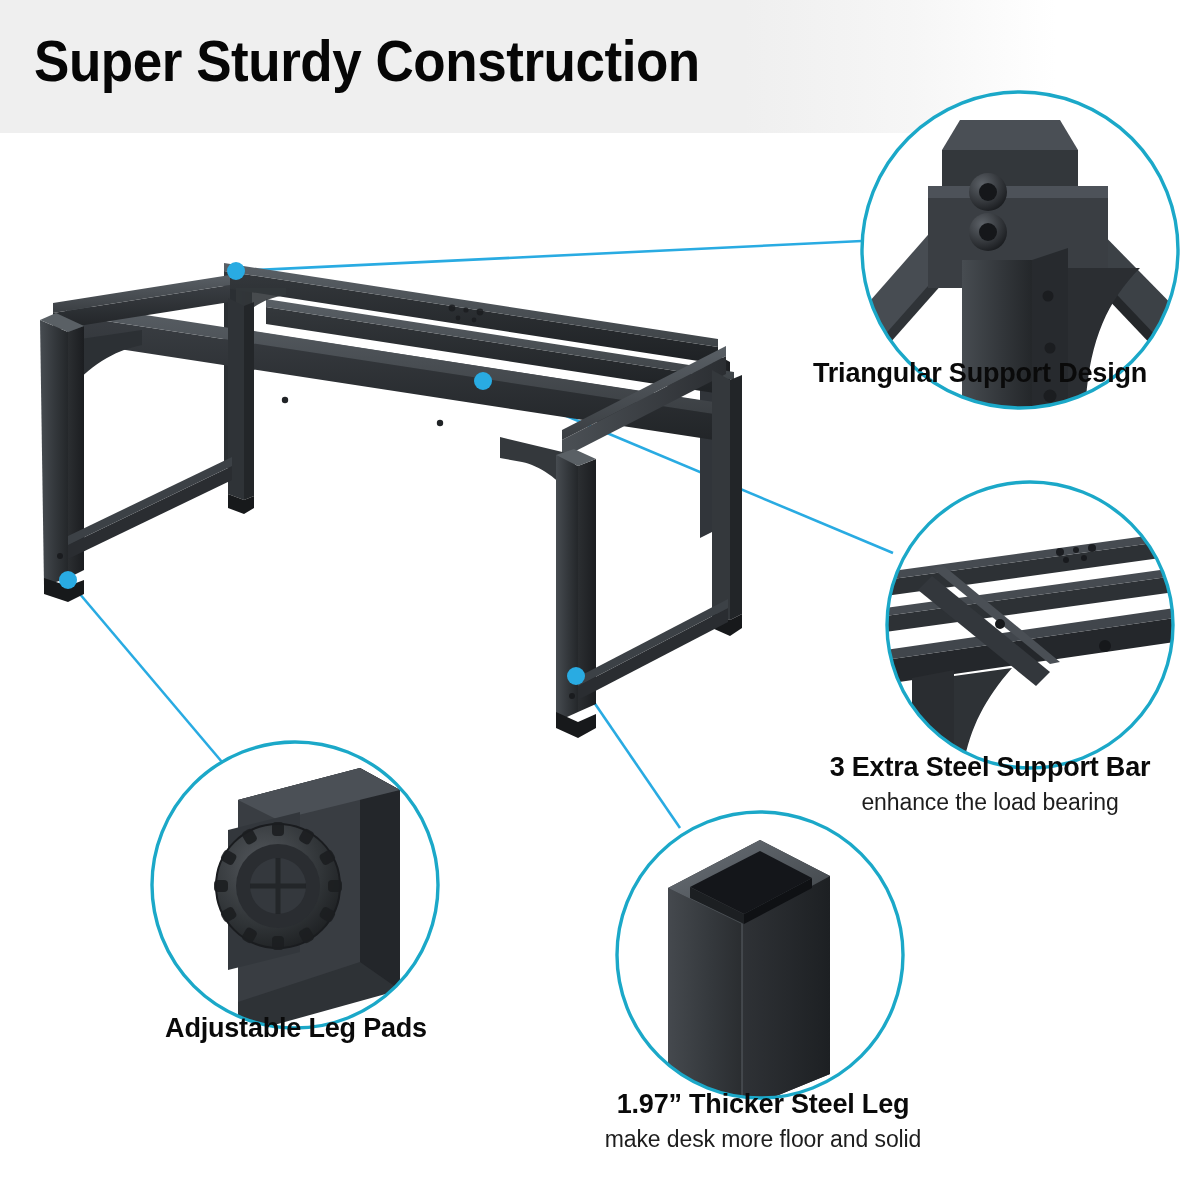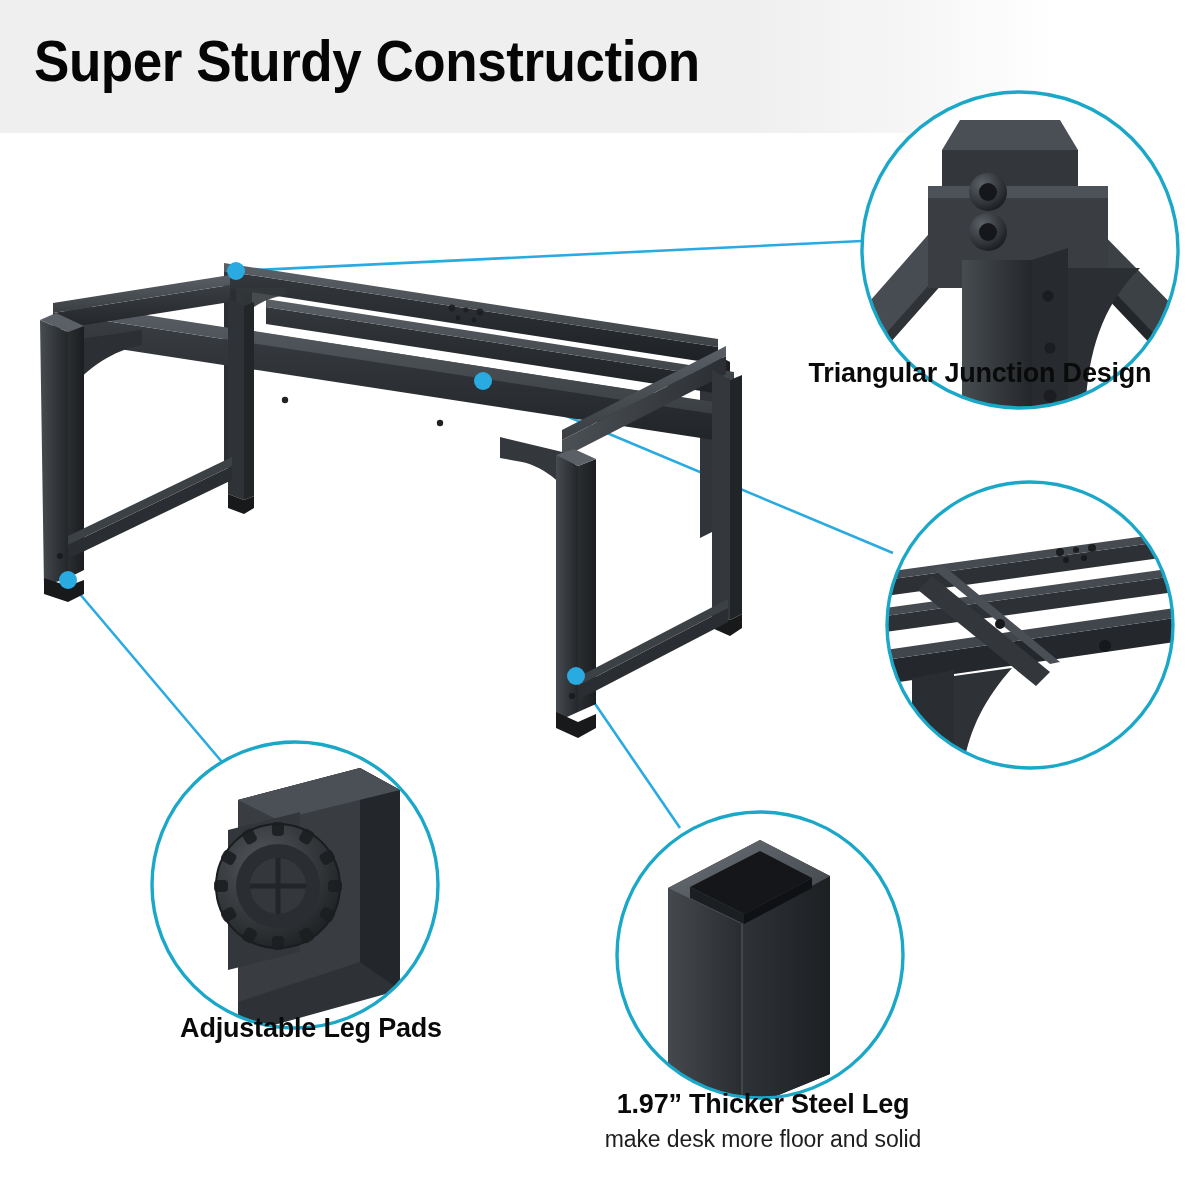--- a/index.html
+++ b/index.html
@@ -64,21 +64,21 @@
     font-weight: normal;
     font-size: 23px;
     color: #1d1d1d;
     letter-spacing: -0.1px;
     line-height: 1.3;
     margin-top: 4px;
   }
 
   #caption-junction   { left: 770px; top: 358px; width: 420px; }
   #caption-support    { left: 790px; top: 752px; width: 400px; }
-  #caption-legpads    { left: 71px;  top: 1013px; width: 480px; }
+  #caption-legpads    { left: 56px;  top: 1013px; width: 480px; }
   #caption-steelleg   { left: 548px; top: 1089px; width: 430px; }
 </style>
 </head>
 <body>
 
 <div id="header-band"></div>
 <div id="page-title">Super Sturdy Construction</div>
 
 <div id="stage">
 <svg width="1200" height="1200" viewBox="0 0 1200 1200">
@@ -390,24 +390,26 @@
     <circle cx="236" cy="271" r="9" fill="#29abe2"></circle>
     <circle cx="483" cy="381" r="9" fill="#29abe2"></circle>
     <circle cx="68" cy="580" r="9" fill="#29abe2"></circle>
     <circle cx="576" cy="676" r="9" fill="#29abe2"></circle>
   </g>
 
 </svg>
 </div>
 
 <div class="caption" id="caption-junction">
-  <div class="cap-title">Triangular Junction Design</div>
+  <div class="cap-title">Triangular Support Design</div>
 </div>
 
 <div class="caption" id="caption-support">
+  <div class="cap-title">3 Extra Steel Support Bar</div>
+  <div class="cap-sub">enhance the load bearing</div>
 </div>
 
 <div class="caption" id="caption-legpads">
   <div class="cap-title">Adjustable Leg Pads</div>
 </div>
 
 <div class="caption" id="caption-steelleg">
   <div class="cap-title">1.97” Thicker Steel Leg</div>
   <div class="cap-sub">make desk more floor and solid</div>
 </div>

